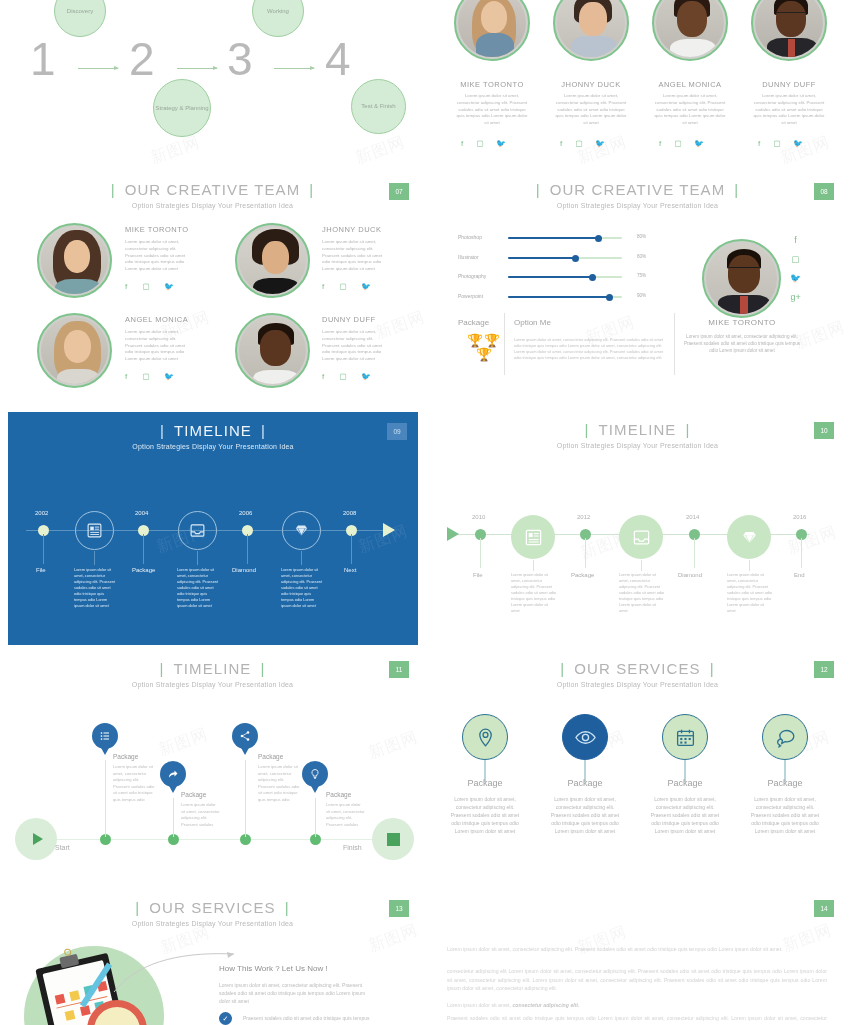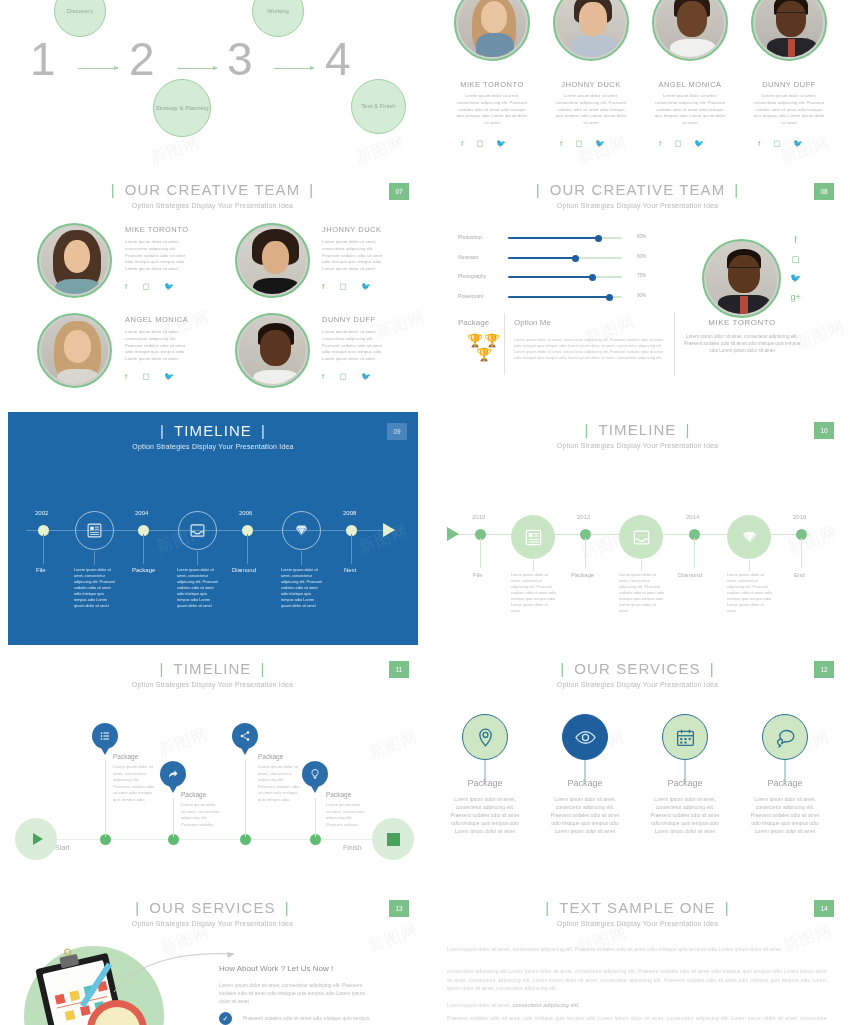--- a/index.html
+++ b/index.html
@@ -647,36 +647,30 @@
     <div style="position:absolute;left:50px;top:46px;width:9px;height:9px;background:#56c3c3;"></div>
   </div>
   <div style="position:absolute;left:93px;top:72px;width:6px;height:50px;background:#64c3e0;transform:rotate(33deg);"></div>
   <div style="position:absolute;left:87px;top:112px;width:60px;height:60px;border-radius:50%;border:7px solid #e0604f;background:#f5eec2;"></div>
 
   <svg style="position:absolute;left:110px;top:58px;" width="130" height="50">
     <path d="M4 46 C 30 12, 80 6, 124 8" fill="none" stroke="#c9c9c9" stroke-width="1"></path>
     <path d="M124 8 l-7 -2 l1 6 z" fill="#c9c9c9"></path>
   </svg>
 
-  <div class="h2w" style="left:219px;top:76px;">How About Work ? Let Us Now !</div>
+  <div class="h2w" style="left:219px;top:76px;">How This Work ? Let Us Now !</div>
   <div class="p13" style="left:219px;top:93px;width:150px;">Lorem ipsum dolor sit amet, consectetur adipiscing elit. Praesent sodales odio sit amet odio tristique quis tempus odio Lorem ipsum dolor sit amet</div>
   <div class="bluedot" style="left:219px;top:124px;">✓</div>
   <div class="p13" style="left:243px;top:126px;width:160px;">Praesent sodales odio sit amet odio tristique quis tempus</div>
 </div>
 
 <div class="slide" style="left:425px;top:888px;width:425px;height:137px;">
   <div class="wm" style="left:152px;top:42px;">新图网</div>
   <div class="wm" style="left:357px;top:40px;">新图网</div>
 
-  <div class="heading" style="top:11px;">
-    <div class="title">
-      <span class="bar">|</span><span>TEXT SAMPLE ONE</span><span class="bar">|</span>
-    </div>
-    <div class="sub">Option Strategies Display Your Presentation Idea</div>
-  </div>
   <div class="badge" style="left:389px;top:12px;">14</div>
 
   <div class="para" style="left:22px;top:57px;width:380px;">Lorem ipsum dolor sit amet, consectetur adipiscing elit. Praesent sodales odio sit amet odio tristique quis tempus odio Lorem ipsum dolor sit amet.</div>
   <div class="para" style="left:22px;top:79px;width:380px;">consectetur adipiscing elit Lorem ipsum dolor sit amet, consectetur adipiscing elit. Praesent sodales odio sit amet odio tristique quis tempus odio Lorem ipsum dolor sit amet, consectetur adipiscing elit. Lorem ipsum dolor sit amet, consectetur adipiscing elit. Praesent sodales odio sit amet odio tristique quis tempus odio Lorem ipsum dolor sit amet, consectetur adipiscing elit.</div>
   <div class="para" style="left:22px;top:113px;width:380px;">
     <span>Lorem ipsum dolor sit amet, </span><b>consectetur adipiscing elit.</b>
   </div>
   <div class="para" style="left:22px;top:126px;width:380px;">Praesent sodales odio sit amet odio tristique quis tempus odio Lorem ipsum dolor sit amet, consectetur adipiscing elit. Lorem ipsum dolor sit amet, consectetur adipiscing elit. Lorem ipsum dolor sit amet.</div>
 </div>
 

